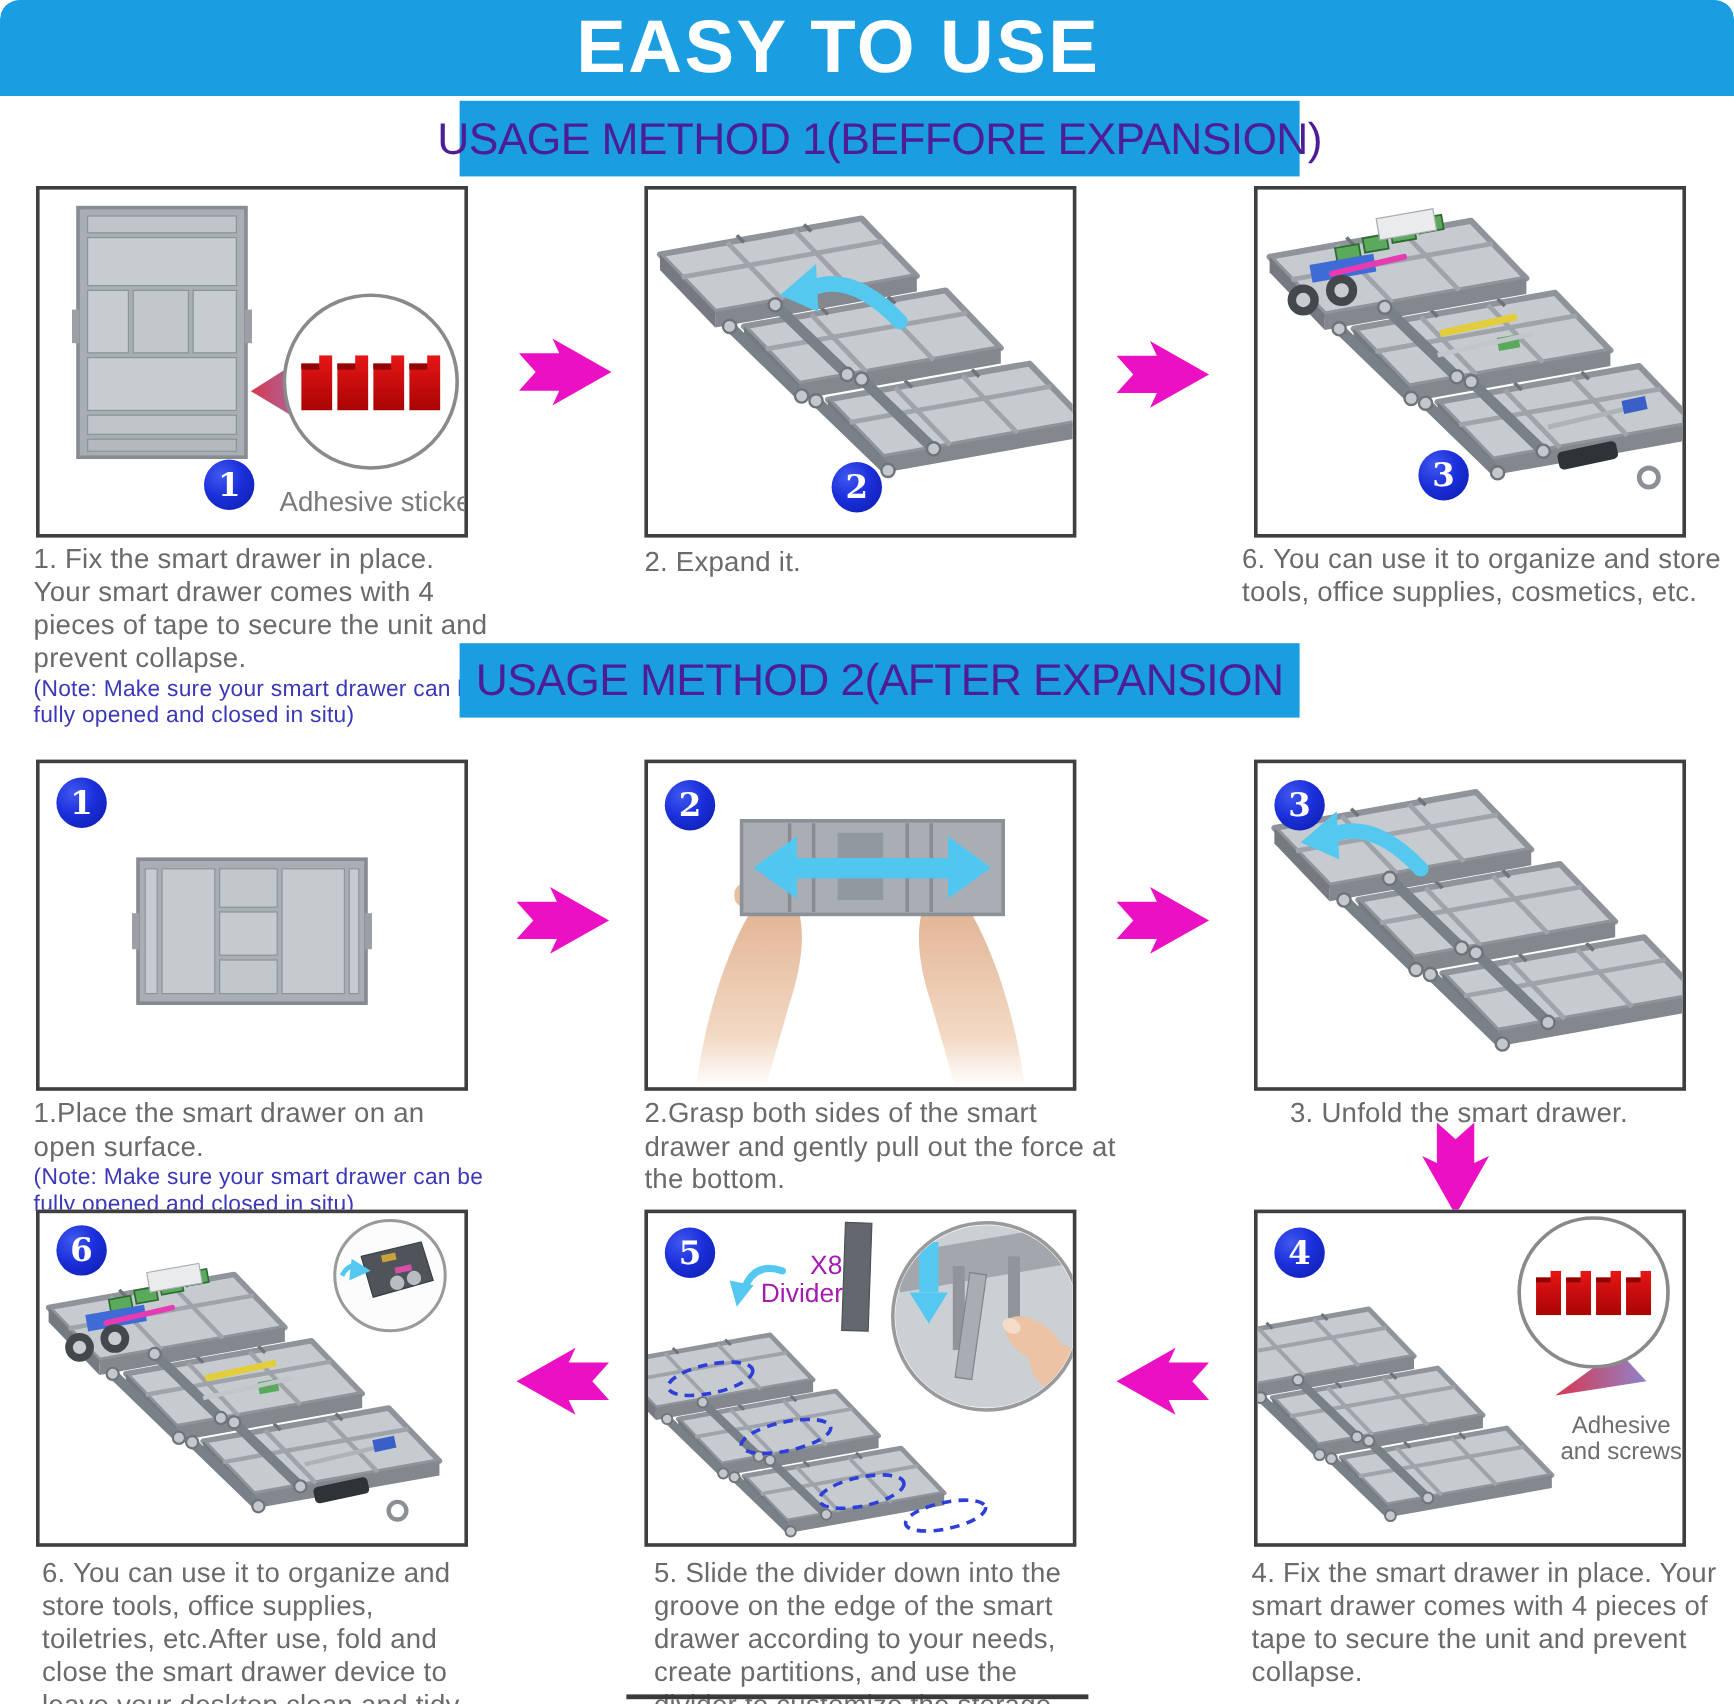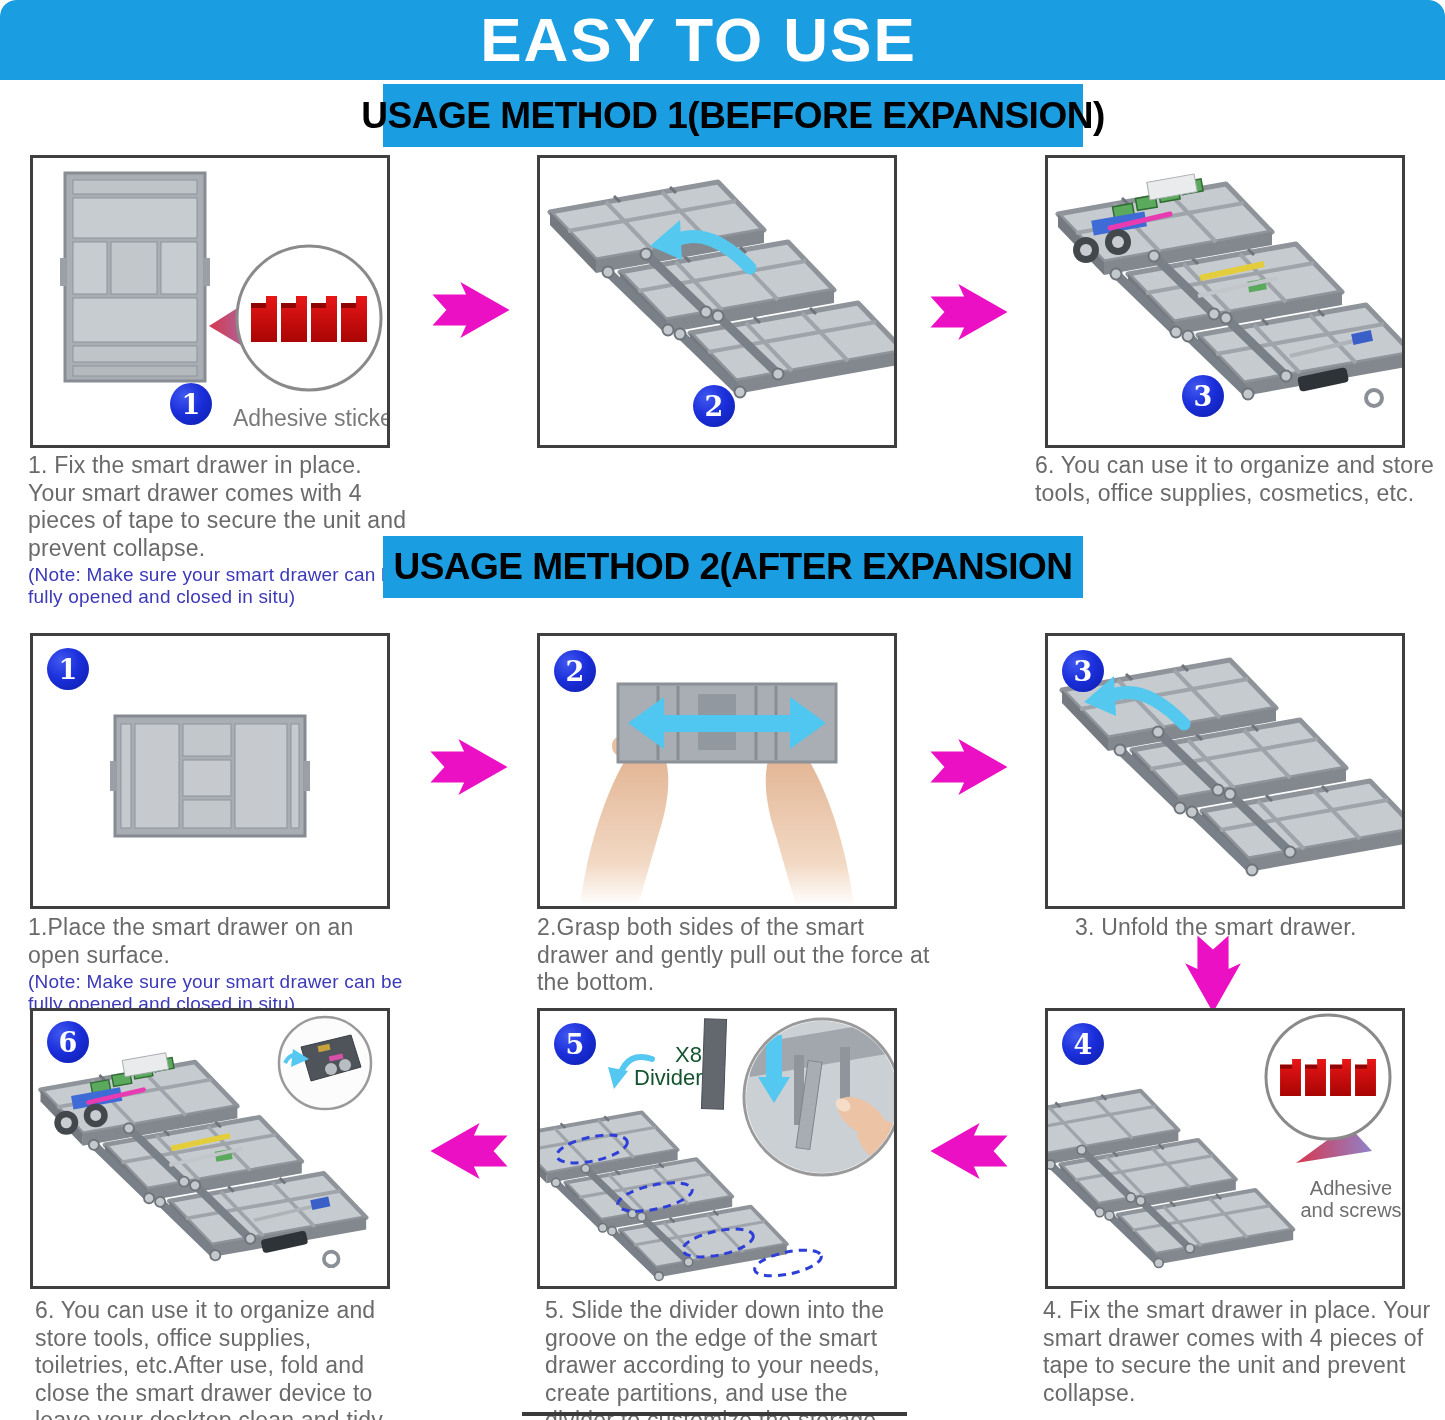--- a/index.html
+++ b/index.html
@@ -9,21 +9,21 @@
     border-radius:16px;
   }
   
   .band{position:absolute;left:0;top:0;width:1445px;height:80px;background:#1B9DE2;
         display:flex;align-items:center;justify-content:center;border-radius:16px 16px 0 0;}
   .band .title{color:#ffffff;font-weight:bold;font-size:62px;letter-spacing:2px;
                transform:translateX(-24px);line-height:1;}
   
   .banner{position:absolute;left:383px;width:700px;height:62px;background:#1B9DE2;
           display:flex;align-items:center;justify-content:center;}
-  .banner span{color:#000000;font-weight:bold;font-size:37px;letter-spacing:-0.5px;white-space:nowrap;}
+  .banner span{color:#4c1d95;font-weight:normal;font-size:37px;letter-spacing:-0.5px;white-space:nowrap;}
   .banner1{top:84px;height:63px;}
   .banner2{top:536px;}
   
   .panel{position:absolute;background:#ffffff;border:3px solid #3F3F3F;box-sizing:border-box;overflow:hidden;}
   .p-r1{top:155px;height:293px;width:360px;}
   .p-r2{top:633px;height:276px;width:360px;}
   .p-r3{top:1008px;height:281px;width:360px;}
   .c1{left:30px;} .c2{left:537px;} .c3{left:1045px;}
   
   .badge{position:absolute;width:42px;height:42px;border-radius:50%;
@@ -32,21 +32,21 @@
   .badge span{color:#ffffff;font-family:"DejaVu Serif",serif;font-weight:bold;font-size:27px;line-height:1;}
   
   .caption{position:absolute;color:#6A6A6A;font-size:23px;line-height:1.2;letter-spacing:0.2px;}
   .note{color:#3C39B8;font-size:19px;line-height:1.15;margin-top:2px;}
   
   .parrow{position:absolute;width:82px;height:58px;}
   .parrow.left{transform:scaleX(-1);}
   .parrow.down{transform:rotate(90deg);}
   
   .annot{position:absolute;color:#7A7A7A;font-size:23px;white-space:nowrap;}
-  .annot-sm{position:absolute;color:#14532d;font-size:22px;line-height:1.05;text-align:right;}
+  .annot-sm{position:absolute;color:#a21caf;font-size:22px;line-height:1.05;text-align:right;}
   .annot-c{position:absolute;color:#6E6E6E;font-size:20px;line-height:1.1;text-align:center;}
   .edge-line{position:absolute;background:#3A3A3A;}
   svg{display:block;}
 </style>
 </head>
 <body>
 
 <svg width="0" height="0" style="position:absolute" aria-hidden="true">
   <defs>
     <linearGradient id="gSkin" x1="0" y1="0" x2="0" y2="1">
@@ -199,20 +199,21 @@
       <use href="#arrowR"></use>
     </svg>
   <svg class="parrow" style="left:928px;top:283px;" viewBox="0 0 100 70">
       <use href="#arrowR"></use>
     </svg>
 
   <div class="caption" style="left:28px;top:452px;width:382px;">
     <div>1. Fix the smart drawer in place. Your smart drawer comes with 4 pieces of tape to secure the unit and prevent collapse.</div>
     <div class="note">(Note: Make sure your smart drawer can be fully opened and closed in situ)</div>
   </div>
+  <div class="caption" style="left:537px;top:455px;width:360px;">2. Expand it.</div>
   <div class="caption" style="left:1035px;top:452px;width:400px;">6. You can use it to organize and store tools, office supplies, cosmetics, etc.</div>
 
   <div class="banner banner2">
     <span>USAGE METHOD 2(AFTER EXPANSION</span>
   </div>
 
   <div class="panel p-r2 c1">
     <svg width="354" height="270" viewBox="0 0 354 270">
       <rect x="82" y="80" width="190" height="120" fill="#A9AEB4" stroke="#858B91" stroke-width="3"></rect>
       <rect x="88" y="88" width="10" height="104" fill="#C6CACF" stroke="#8D939A"></rect>

